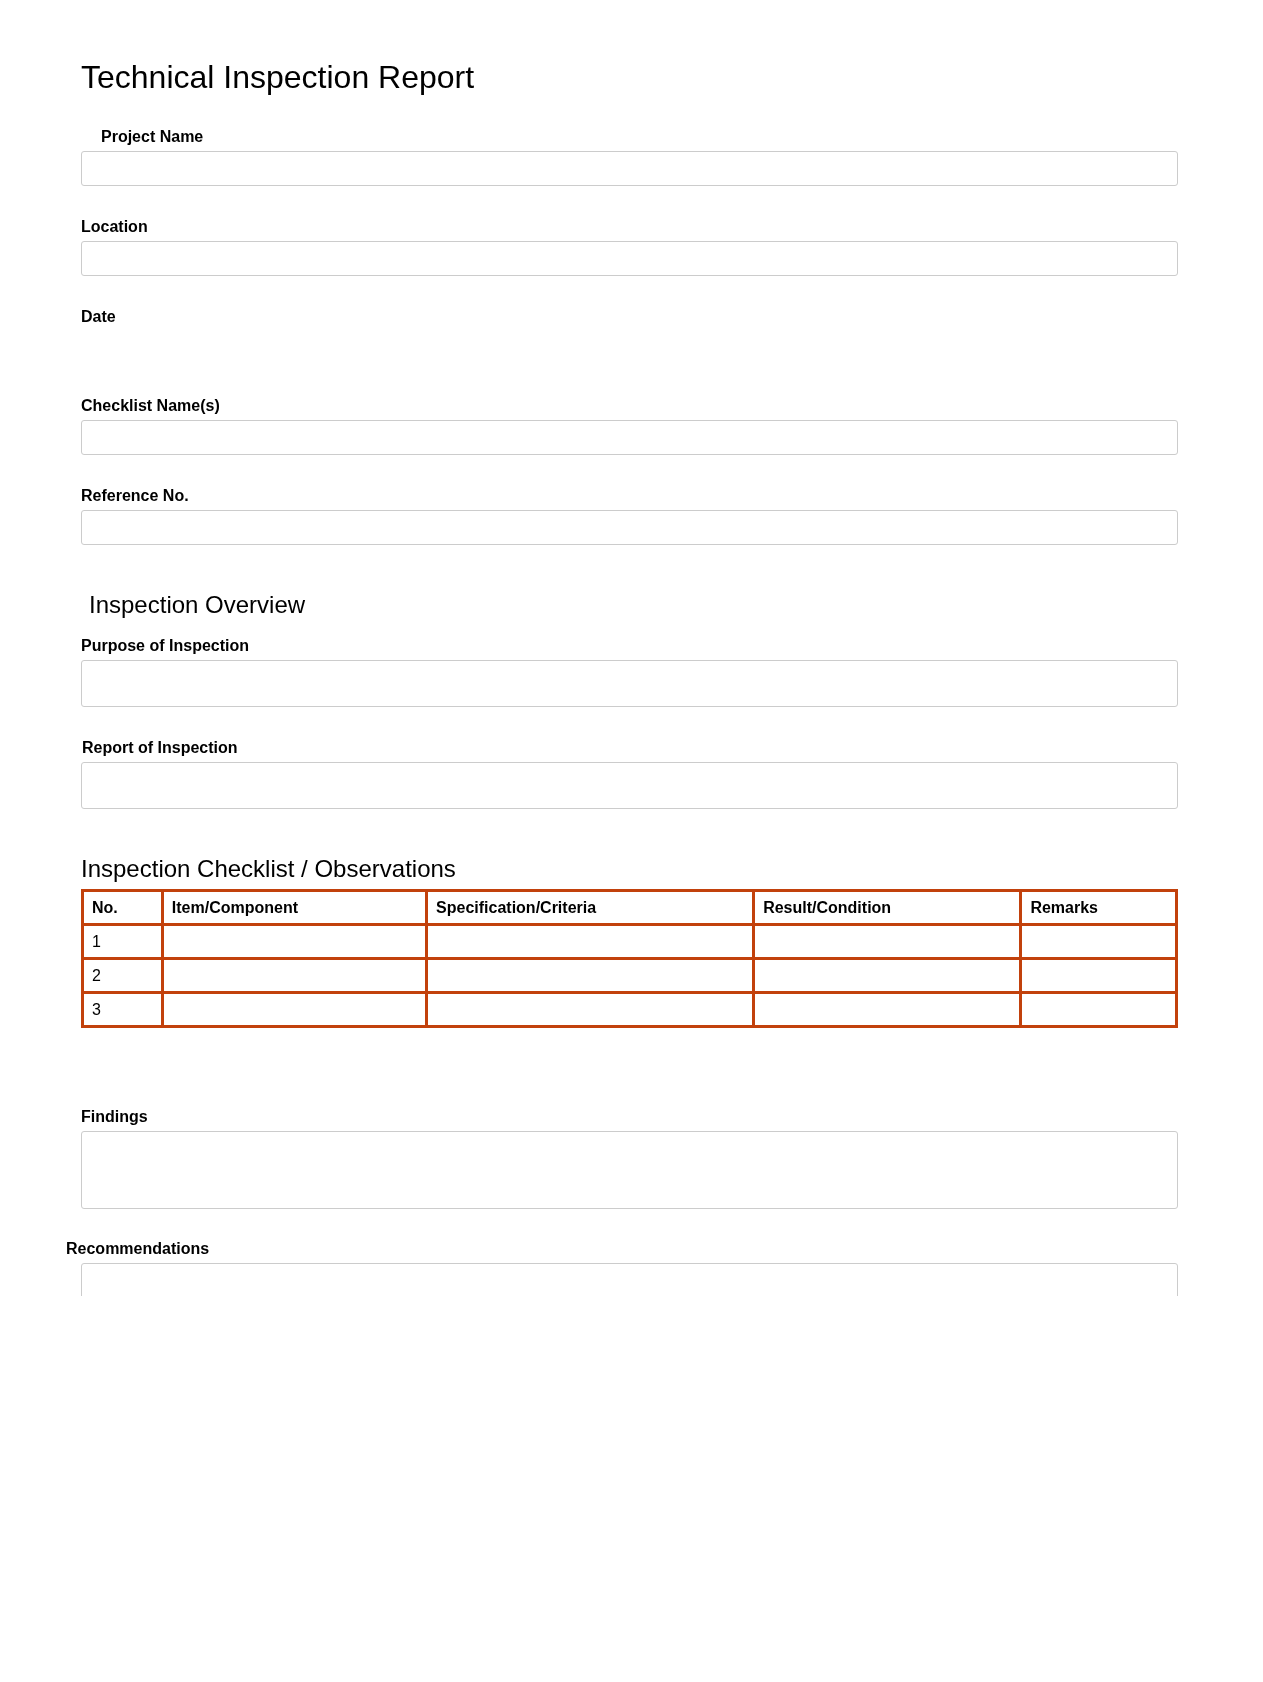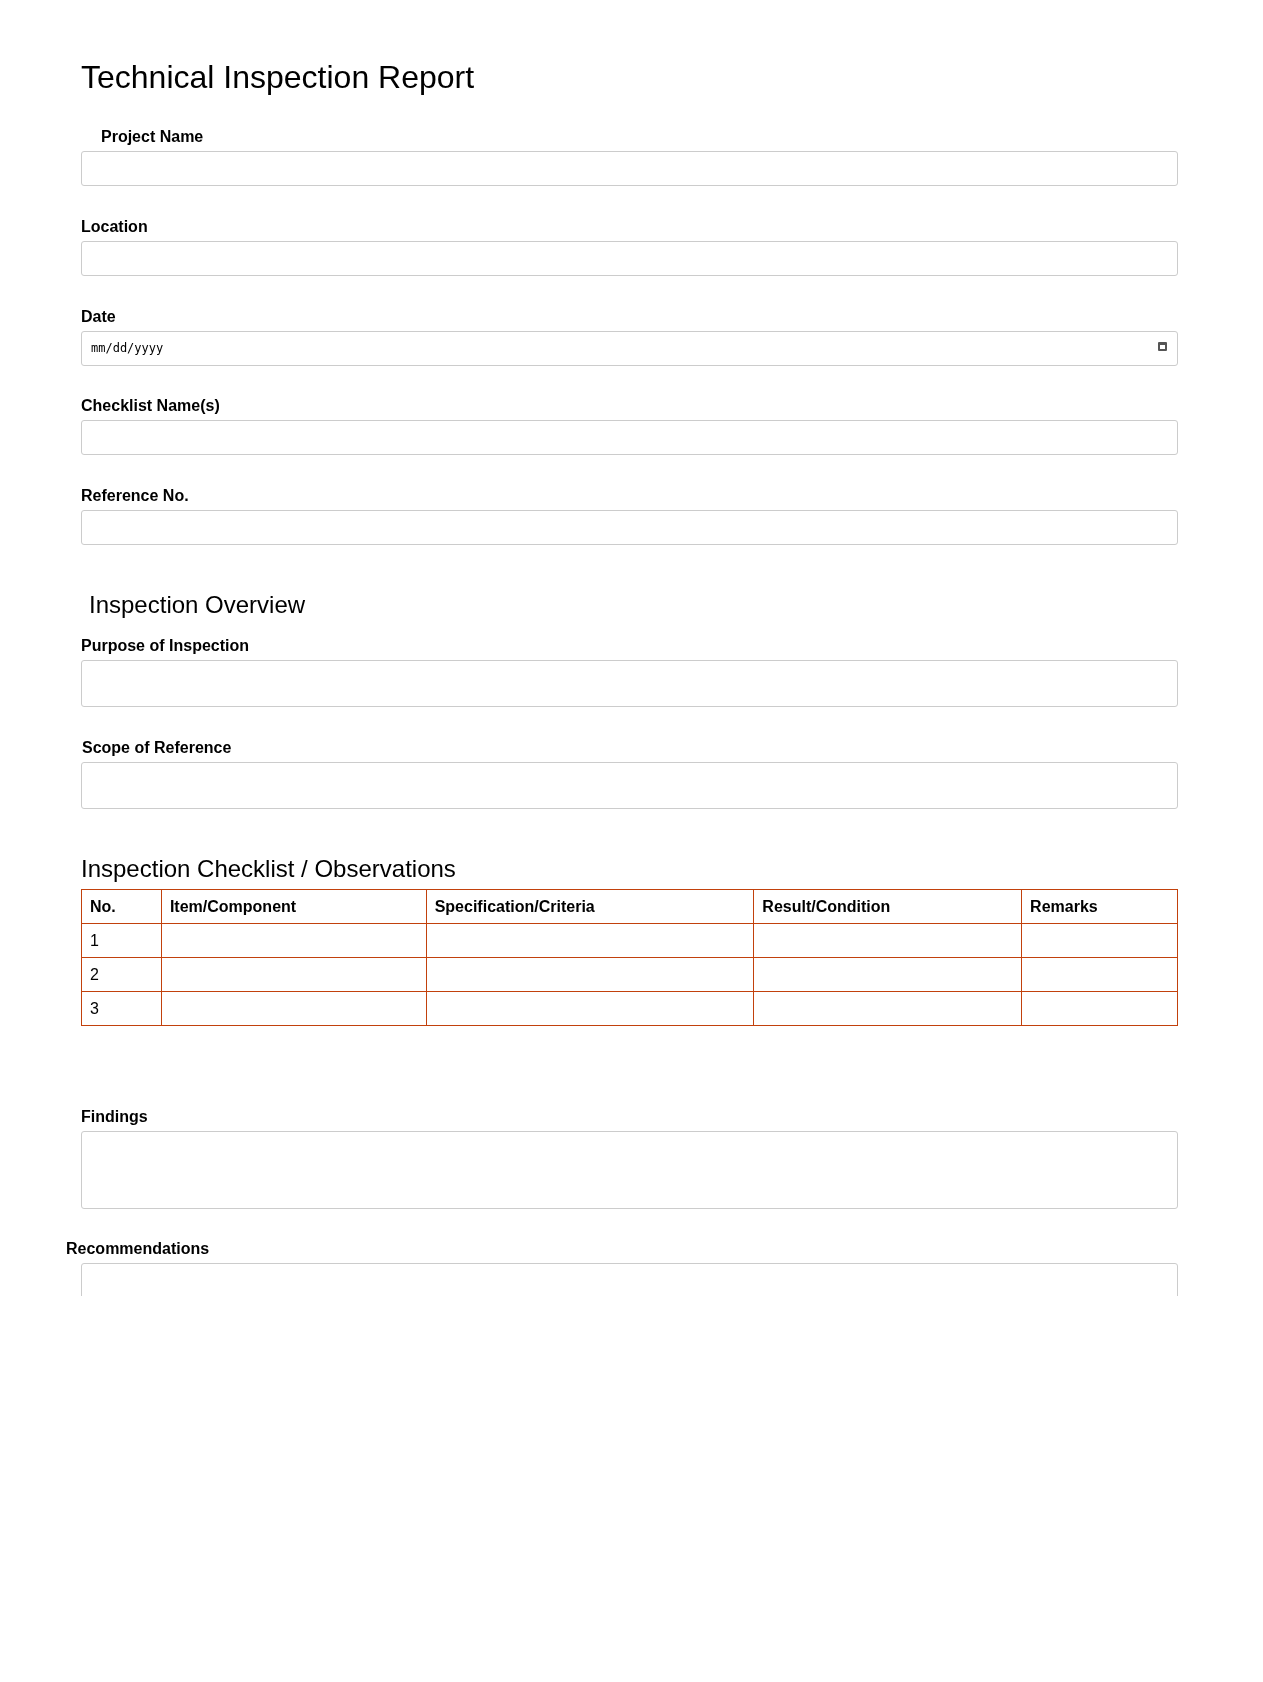--- a/index.html
+++ b/index.html
@@ -13,55 +13,51 @@
     .field { box-sizing: border-box; border: 1px solid #cccccc; border-radius: 3px;
              background: #fff; left: 81px; width: 1097px; }
     input.field, textarea.field { margin: 0; padding: 0 8px; outline: none;
              font-family: "Liberation Sans", sans-serif; font-size: 14px; }
     textarea.field { resize: none; padding: 8px; }
     .date-text { position: absolute; left: 9px; top: 9px; font-family: "DejaVu Sans Mono", monospace;
                  font-size: 12px; color: #000; }
     .cal-icon { position: absolute; right: 10px; top: 10px; width: 9px; height: 9px;
                 border: 2px solid #555; border-top-width: 3px; border-radius: 1px; box-sizing: border-box; }
     table { border-collapse: collapse; position: absolute; left: 81px; top: 889px; width: 1097px; }
-    th, td { border: 1px solid #c2410c; height: 34px; padding: 0 8px; text-align: left;
+    th, td { border: 3px solid #c2410c; height: 34px; padding: 0 8px; text-align: left;
              font-size: 16px; box-sizing: border-box; }
     th { font-weight: bold; }
   </style>
 </head>
 <body>
 
 <div class="page">
 
   <h1 class="abs" style="left:81px; top:59px;">Technical Inspection Report</h1>
 
   <div class="abs label" style="left:81px; top:128px;margin-left:20px;">Project Name</div>
   <input class="abs field" style="top: 151px; height: 35px;" type="text">
 
   <div class="abs label" style="left:81px; top:218px;">Location</div>
   <input class="abs field" style="top: 241px; height: 35px;" type="text">
 
   <div class="abs label" style="left:81px; top:308px;">Date</div>
-  <div class="abs field" style="top:331px; height:35px;">
-    <span class="date-text">mm/dd/yyyy</span>
-    <span class="cal-icon"></span>
-  </div>
 
   <div class="abs label" style="left:81px; top:397px;">Checklist Name(s)</div>
   <input class="abs field" style="top: 420px; height: 35px;" type="text">
 
   <div class="abs label" style="left:81px; top:487px;">Reference No.</div>
   <input class="abs field" style="top: 510px; height: 35px;" type="text">
 
   <h2 class="abs" style="left:89px; top:591px;">Inspection Overview</h2>
 
   <div class="abs label" style="left:81px; top:637px;">Purpose of Inspection</div>
   <textarea class="abs field" style="top: 660px; height: 47px;"></textarea>
 
-  <div class="abs label" style="left:82px; top:739px;">Scope of Reference</div>
+  <div class="abs label" style="left:82px; top:739px;">Report of Inspection</div>
   <textarea class="abs field" style="top: 762px; height: 47px;"></textarea>
 
   <h2 class="abs" style="left:81px; top:855px;">Inspection Checklist / Observations</h2>
 
   <table>
     <thead>
       <tr>
         <th style="width:80px;">No.</th>
         <th style="width:265px;">Item/Component</th>
         <th style="width:328px;">Specification/Criteria</th>

